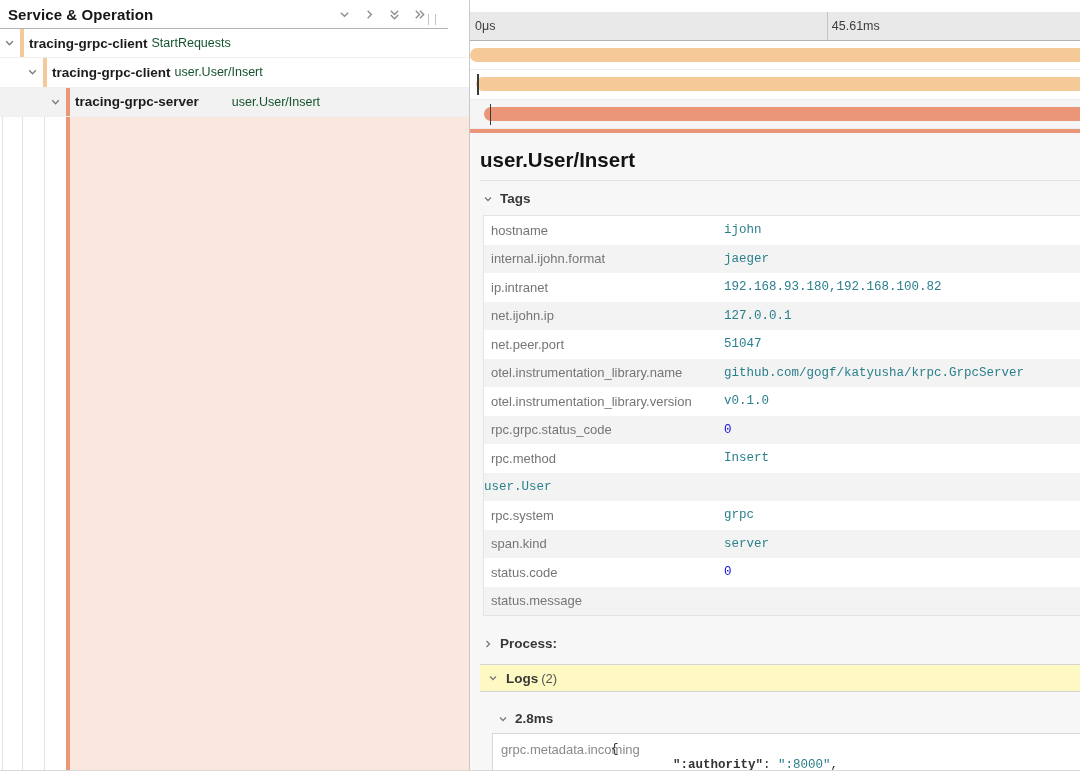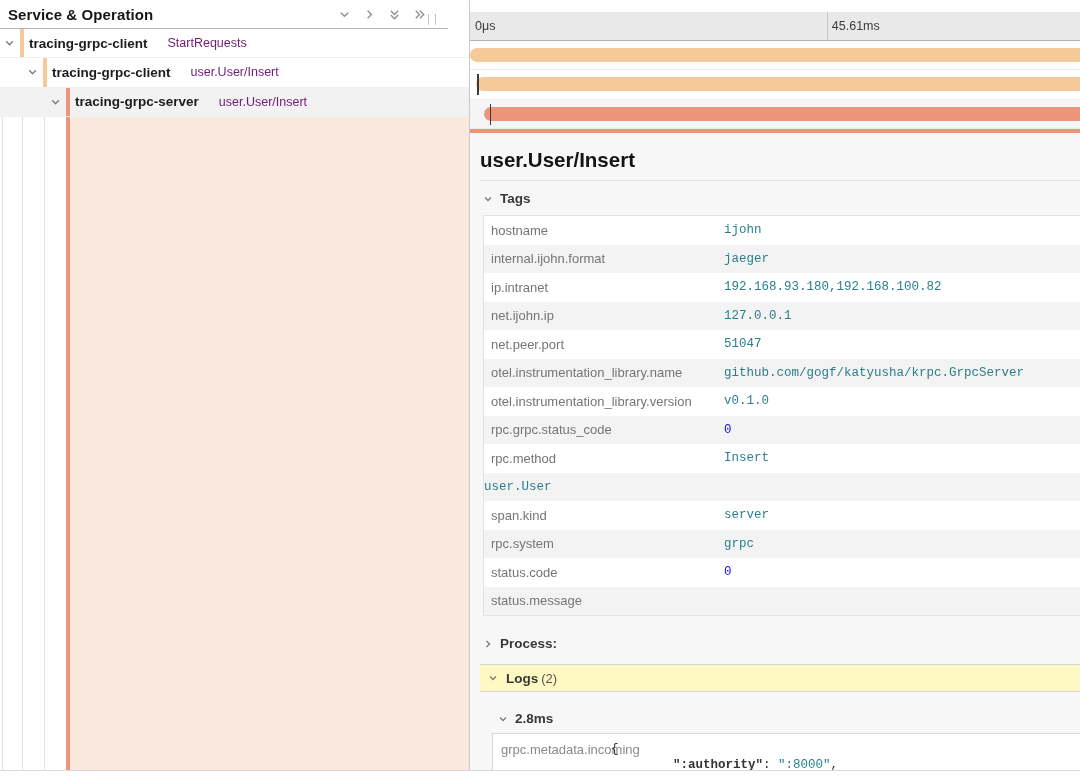--- a/index.html
+++ b/index.html
@@ -15,21 +15,21 @@
   .hdr-icons span{display:inline-flex;width:14px;height:14px;align-items:center;justify-content:center;cursor:pointer;}
   .grip{position:absolute;right:12px;top:14px;width:6px;height:11px;cursor:col-resize;
         border-left:1px solid #c2c2c2;border-right:1px solid #c2c2c2;}
 
   .left-rows{position:absolute;left:0;top:29px;width:470px;height:88px;}
   .srow{position:relative;height:29.33px;box-sizing:border-box;border-bottom:1px solid #f0f0f0;display:flex;align-items:center;background:#fff;cursor:pointer;}
   .srow.selected{background:#f2f2f2;}
   .row-chevron{position:absolute;top:50%;transform:translateY(-50%);color:#7c7c7c;display:inline-flex;}
   .strip{position:absolute;top:0;bottom:0;width:4.5px;}
   .svc{font-size:13.5px;font-weight:600;color:#1c1c1c;white-space:nowrap;}
-  .op{font-size:12.5px;color:#701a75;margin-left:20px;white-space:nowrap;}
+  .op{font-size:12.5px;color:#14532d;margin-left:4px;white-space:nowrap;}
 
   .left-detail{position:absolute;left:0;top:117px;width:470px;height:653px;background:#fff;}
   .guide{position:absolute;top:0;bottom:0;width:1px;background:#e2e2e2;}
   .detail-strip{position:absolute;top:0;bottom:0;left:65.5px;width:4.5px;}
   .detail-fill{position:absolute;top:0;bottom:0;left:70px;right:0;}
 
   .divider{position:absolute;left:469px;top:0;width:1px;height:770px;background:#c9c9c9;}
 
   
   .right-col{position:absolute;left:470px;top:12px;width:577px;height:770px;}
@@ -128,21 +128,21 @@
           <div class="srow" style="padding-left: 52px;">
     <span class="row-chevron" style="left: 27px;">
       <svg width="11" height="11" viewBox="0 0 10 10">
                 <path d="M2 3.5 L5 6.5 L8 3.5" fill="none" stroke="currentColor" stroke-width="1.3"></path>
               </svg>
     </span>
     <span class="strip" style="left: 42.5px; background: rgb(245, 201, 152);"></span>
     <span class="svc">tracing-grpc-client</span>
     <span class="op">user.User/Insert</span>
   </div>
-          <div class="srow selected" style="padding-left: 75px;">
+          <div class="srow selected" style="padding-left: 75px; gap: 29px;">
     <span class="row-chevron" style="left: 50px;">
       <svg width="11" height="11" viewBox="0 0 10 10">
                 <path d="M2 3.5 L5 6.5 L8 3.5" fill="none" stroke="currentColor" stroke-width="1.3"></path>
               </svg>
     </span>
     <span class="strip" style="left: 65.5px; background: rgb(235, 150, 120);"></span>
     <span class="svc">tracing-grpc-server</span>
     <span class="op">user.User/Insert</span>
   </div>
         </div>
@@ -227,26 +227,26 @@
     <div class="tval num">0</div>
   </div>
               <div class="tagrow">
     <div class="tkey">rpc.method</div>
     <div class="tval str">Insert</div>
   </div>
               <div class="tagrow">
     <div class="tval str">user.User</div>
   </div>
               <div class="tagrow">
+    <div class="tkey">rpc.system</div>
+    <div class="tval str">grpc</div>
+  </div>
+              <div class="tagrow">
     <div class="tkey">span.kind</div>
     <div class="tval str">server</div>
-  </div>
-              <div class="tagrow">
-    <div class="tkey">rpc.system</div>
-    <div class="tval str">grpc</div>
   </div>
               <div class="tagrow">
     <div class="tkey">status.code</div>
     <div class="tval num">0</div>
   </div>
               <div class="tagrow">
     <div class="tkey">status.message</div>
     <div class="tval str"></div>
   </div>
             </div>

